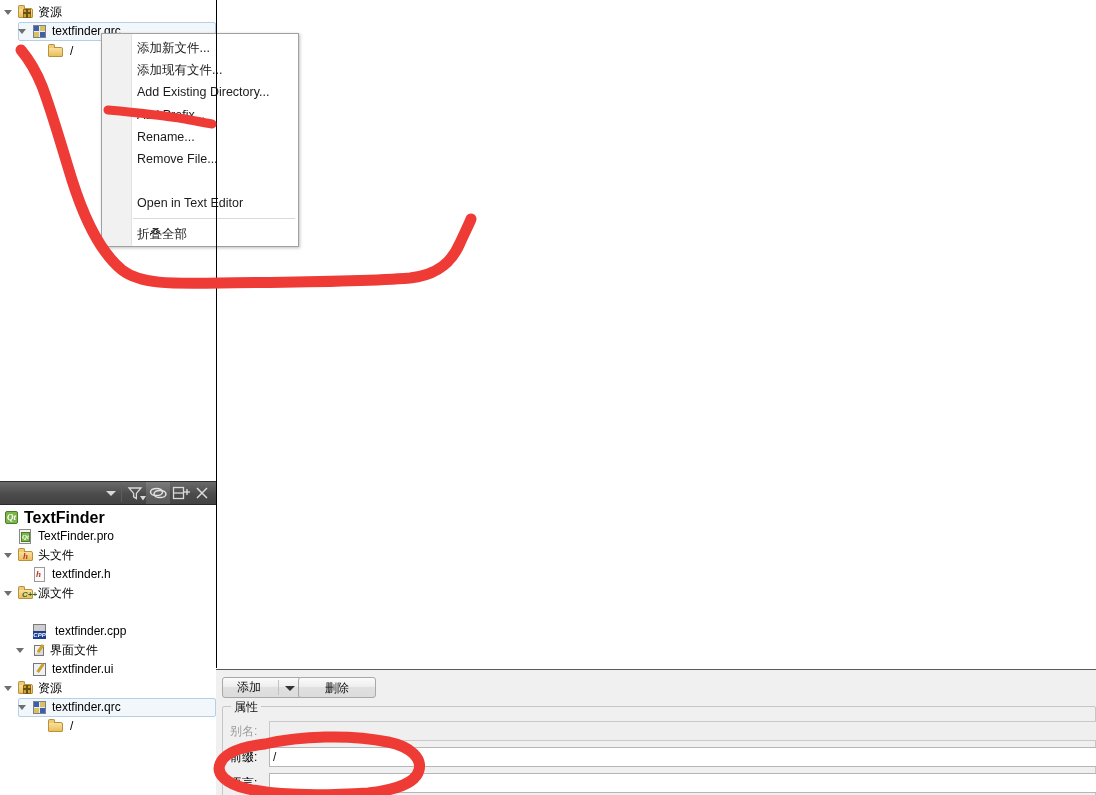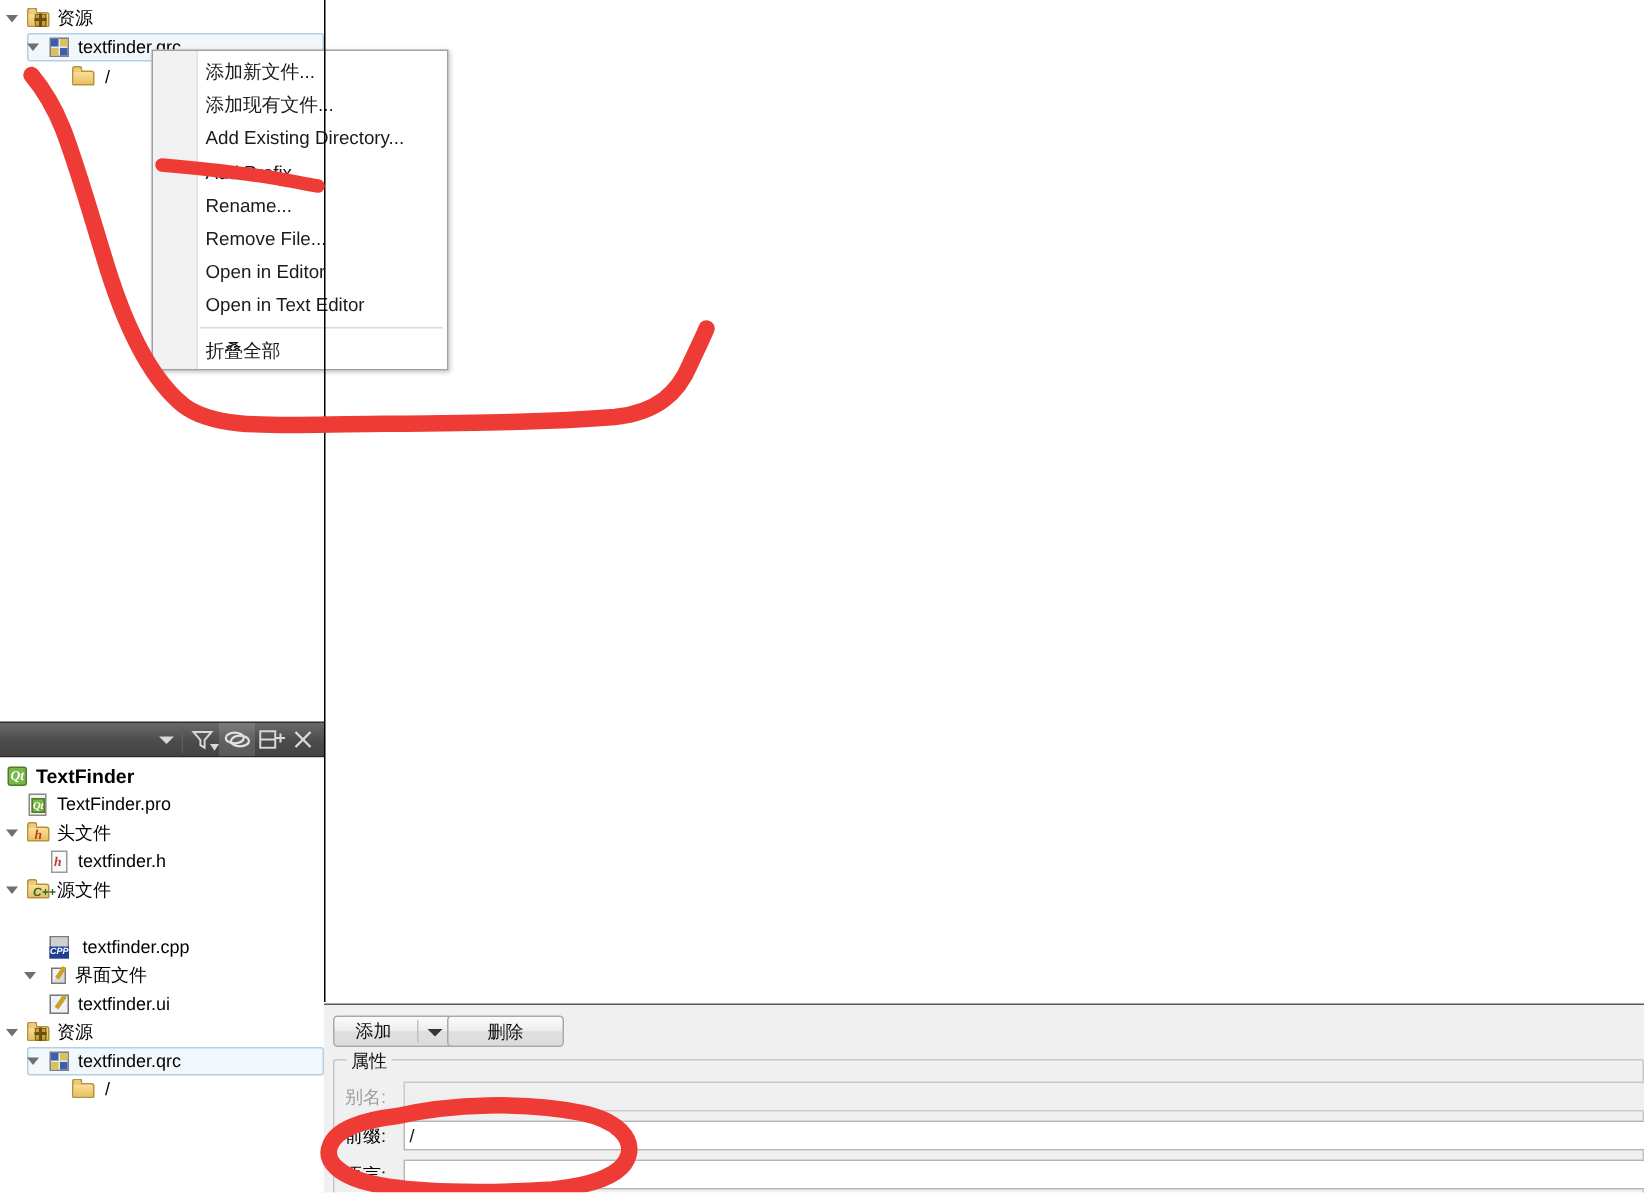--- a/index.html
+++ b/index.html
@@ -219,21 +219,20 @@
 
   <div class="ctxmenu">
     <div class="gutter"></div>
 
     <div class="mi" style="top:25px;">添加现有文件...</div>
     <div class="mi" style="top:3px;">添加新文件...</div>
     <div class="mi" style="top:47px;">Add Existing Directory...</div>
     <div class="mi" style="top:70px;">Add Prefix...</div>
     <div class="mi" style="top:92px;">Rename...</div>
     <div class="mi" style="top:114px;">Remove File...</div>
-    <div class="mi" style="top:136px;">Open in Editor</div>
     <div class="mi" style="top:158px;">Open in Text Editor</div>
     <div class="msep" style="top:184px;"></div>
     <div class="mi" style="top:189px;">折叠全部</div>
   </div>
 
   <div class="vsplit"></div>
   <div class="vsplit2"></div>
 
   <div class="darkbar">
     <span class="caret-dn" style="left:106px;top:9px;"></span>
@@ -269,21 +268,21 @@
       </svg>
     </span>
   </div>
 
   <div class="lower-tree">
 
     <div class="row" style="left:0;top:3px;width:216px;">
       <span class="ico ico-qt" style="left:4px;">
           <i class="mark">Qt</i>
         </span>
-      <span class="label" style="left:24px;font-weight:bold;font-size:13px;">TextFinder</span>
+      <span class="label" style="left:24px;font-weight:bold;font-size:16px;">TextFinder</span>
     </div>
 
     <div class="row" style="left:0;top:22px;width:216px;">
       <span class="ico ico-pro" style="left:18px;">
           <i class="mark">Qt</i>
         </span>
       <span class="label" style="left:38px;">TextFinder.pro</span>
     </div>
 
     <div class="row" style="left:0;top:41px;width:216px;">

